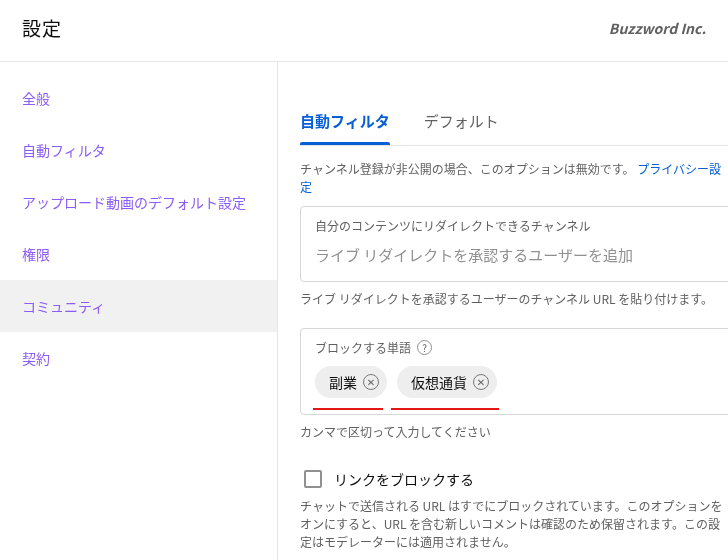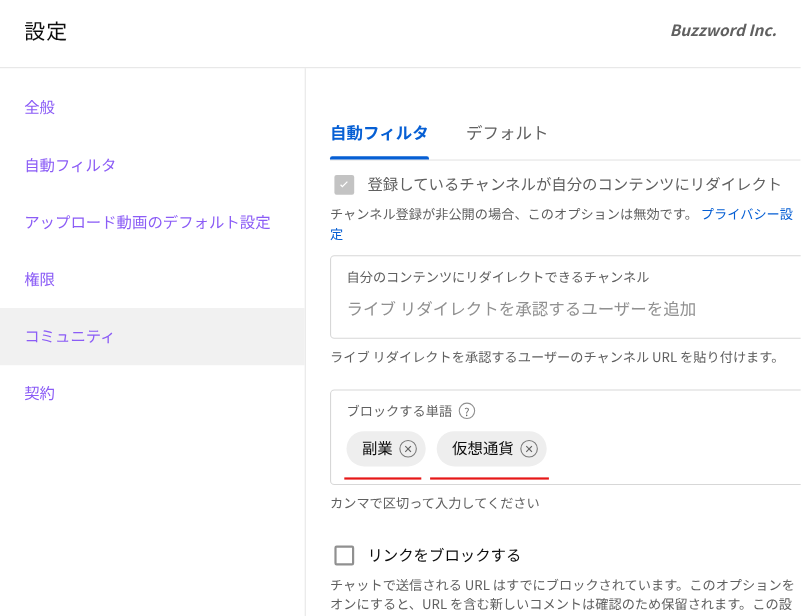--- a/index.html
+++ b/index.html
@@ -207,28 +207,20 @@
       <div class="sidebar-item active">コミュニティ</div>
       <div class="sidebar-item">契約</div>
     </div>
 
     <div class="main">
       <div class="tabs">
         <div class="tab active">自動フィルタ</div>
         <div class="tab">デフォルト</div>
       </div>
 
-      <div class="check-row">
-        <div class="fake-checkbox checked-disabled">
-          <svg viewBox="0 0 24 24">
-              <path fill="#ffffff" d="M9 16.2l-3.5-3.5 1.4-1.4L9 13.4l7.1-7.1 1.4 1.4z"></path>
-            </svg>
-        </div>
-        <span class="lbl">登録しているチャンネルが自分のコンテンツにリダイレクト</span>
-      </div>
       <div class="helper">
         <span>チャンネル登録が非公開の場合、このオプションは無効です。</span>
         <a href="#">プライバシー設定</a>
       </div>
 
       <div class="panel">
         <div class="panel-title">自分のコンテンツにリダイレクトできるチャンネル</div>
         <div class="panel-input">ライブ リダイレクトを承認するユーザーを追加</div>
       </div>
       <div class="helper" style="padding-top:8px;">ライブ リダイレクトを承認するユーザーのチャンネル URL を貼り付けます。</div>

